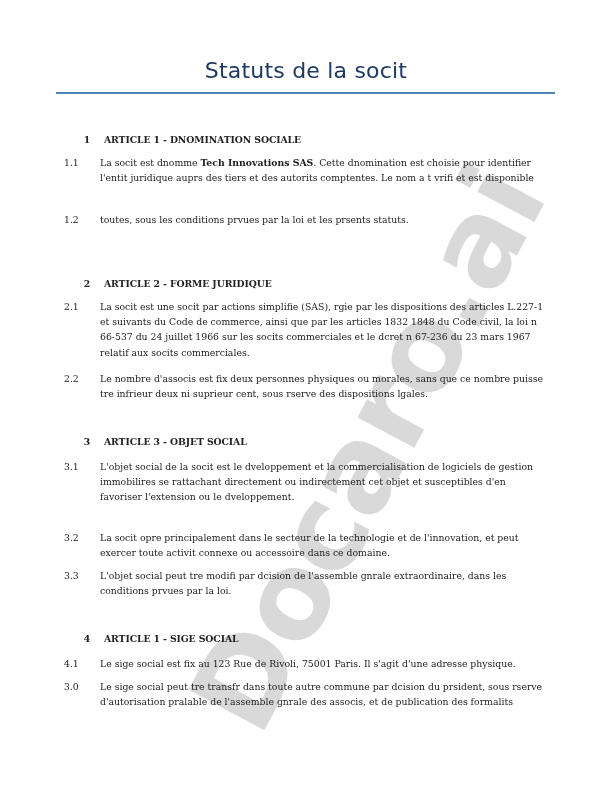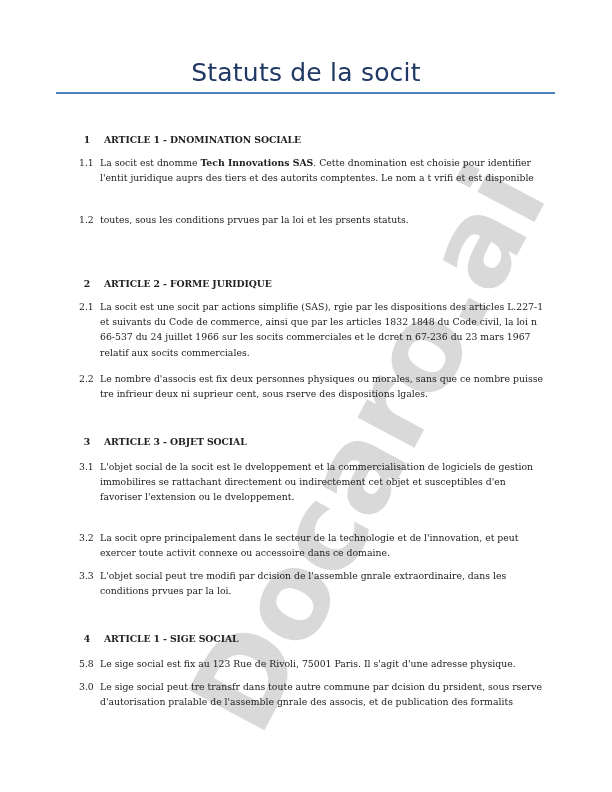--- a/index.html
+++ b/index.html
@@ -1,31 +1,31 @@
 <!DOCTYPE html>
 <html><head>
   <meta charset="utf-8">
   <style>
     html, body { margin: 0; padding: 0; background: #ffffff; }
     body { width: 612px; height: 792px; position: relative; overflow: hidden; }
     .page { position: absolute; left: 0; top: 0; width: 612px; height: 792px; background: #fff; }
     .title {
       position: absolute; left: 56px; top: 58px; width: 500px; text-align: center;
-      font-family: "DejaVu Sans", sans-serif; font-size: 25px; color: #1f3864; letter-spacing: 0.2px;
+      font-family: "DejaVu Sans", sans-serif; font-size: 22px; color: #1f3864; letter-spacing: 0.2px;
     }
     .title-rule { position: absolute; left: 56px; top: 92px; width: 499px; height: 2px; background: #4f81bd; }
     .content {
       position: absolute; left: 0; top: 0; width: 612px;
       font-family: "DejaVu Serif", serif; color: #222; font-size: 9.3px;
     }
     .heading { position: absolute; left: 0; font-weight: bold; font-size: 9.3px; letter-spacing: -0.1px; }
     .heading .num { position: absolute; left: 80px; width: 10px; text-align: right; }
     .heading .txt { position: absolute; left: 104px; white-space: nowrap; }
     .para { position: absolute; left: 0; width: 612px; line-height: 15.2px; }
-    .para .num { position: absolute; left: 79px; width: 20px; }
+    .para .num { position: absolute; left: 64px; width: 20px; }
     .para .txt { position: absolute; left: 100px; width: 442px; }
     .para .txt span { display: block; white-space: nowrap; }
     .para .txt b { font-weight: bold; }
     .watermark {
       position: absolute; left: 60px; top: 380px;
       transform: rotate(-62deg); transform-origin: center;
       font-family: "DejaVu Sans", sans-serif; font-weight: bold; font-size: 118px;
       color: #cfcfcf; opacity: 0.78; white-space: nowrap; letter-spacing: -2px;
       pointer-events: none;
     }
@@ -105,21 +105,21 @@
         <span>L'objet social peut tre modifi par dcision de l'assemble gnrale extraordinaire, dans les</span>
         <span>conditions prvues par la loi.</span>
       </div>
     </div>
 
     <div class="heading" style="top:633px;">
       <span class="num">4</span>
       <span class="txt">ARTICLE 1 - SIGE SOCIAL</span>
     </div>
     <div class="para" style="top:656px;">
-      <span class="num">5.8</span>
+      <span class="num">4.1</span>
       <div class="txt">
         <span>Le sige social est fix au 123 Rue de Rivoli, 75001 Paris. Il s'agit d'une adresse physique.</span>
       </div>
     </div>
     <div class="para" style="top:679px;">
       <span class="num">3.0</span>
       <div class="txt">
         <span>Le sige social peut tre transfr dans toute autre commune par dcision du prsident, sous rserve</span>
         <span>d'autorisation pralable de l'assemble gnrale des associs, et de publication des formalits</span>
       </div>

